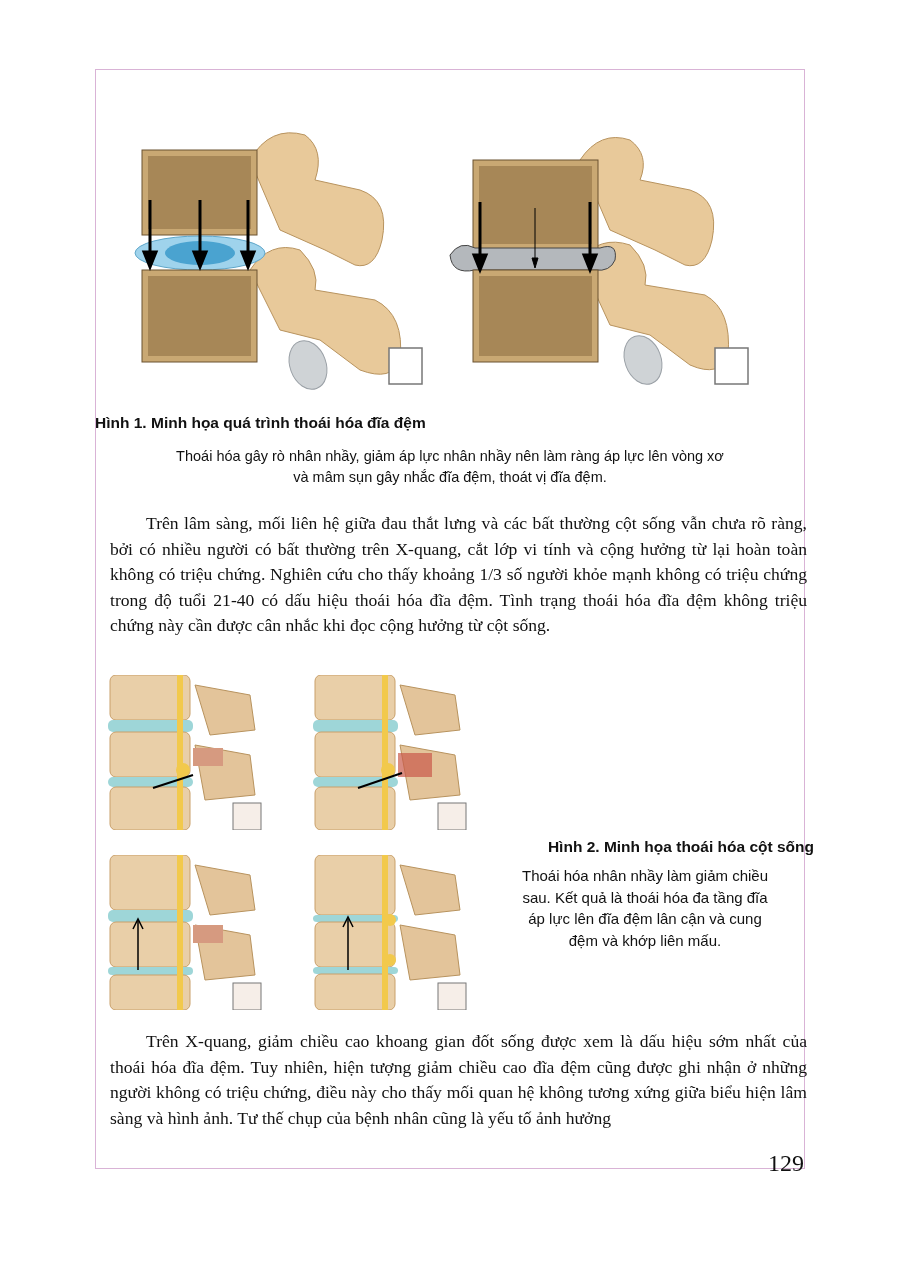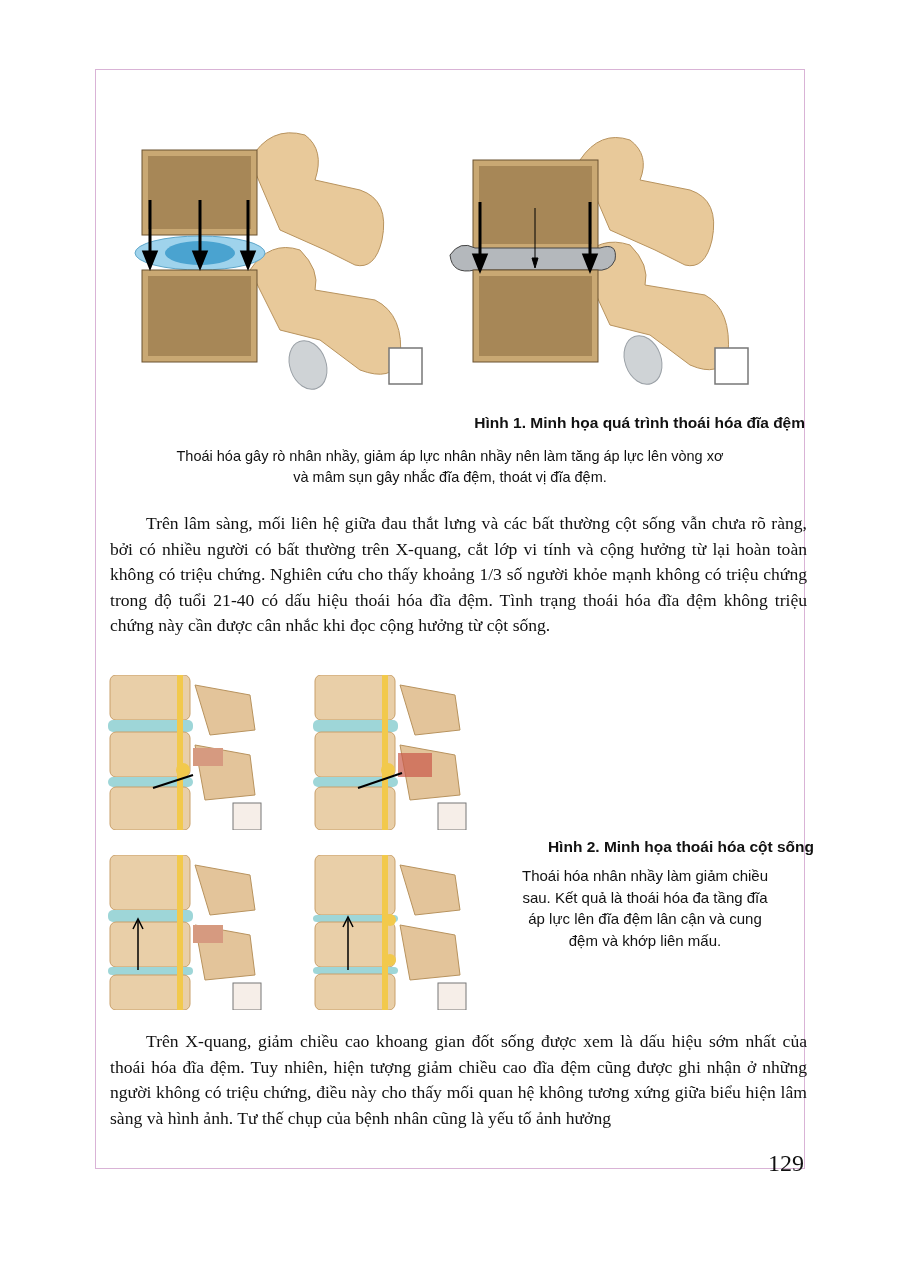--- a/index.html
+++ b/index.html
@@ -4,21 +4,21 @@
 <style>
   html, body { margin:0; padding:0; background:#ffffff; }
   body { width:901px; height:1280px; position:relative; overflow:hidden; }
   .frame { position:absolute; left:95px; top:69px; width:710px; height:1100px; border:1px solid #d9b3d6; box-sizing:border-box; }
   .fig1 { position:absolute; left:120px; top:120px; width:660px; height:280px; }
   .fig1-panel { position:absolute; top:0; width:320px; height:275px; }
   .fig1-panel.left { left:0; }
   .fig1-panel.right { left:320px; }
   .caption-title { position:absolute; font-family:"Liberation Sans", sans-serif; font-weight:bold; color:#111; font-size:15.5px; }
   .caption-text { position:absolute; font-family:"Liberation Sans", sans-serif; color:#111; font-size:14.5px; line-height:21px; text-align:center; }
-  .cap1-title { left:95px; width:710px; top:414px; text-align:right; }
+  .cap1-title { left:95px; width:710px; top:414px; text-align:left; }
   .cap1-text { left:95px; width:710px; top:446px; }
   .para { position:absolute; left:110px; width:697px; font-family:"Liberation Serif", serif; font-size:17.6px; line-height:25.5px; color:#111; text-align:justify; }
   .para .indent { display:inline-block; width:36px; }
   .p1 { top:511px; }
   .p2 { top:1029px; }
   .fig2 { position:absolute; left:105px; top:675px; width:365px; height:335px; }
   .fig2-panel { position:absolute; width:158px; height:155px; }
   .cap2-title { left:504px; width:310px; top:838px; text-align:right; }
   .cap2-text { left:490px; width:310px; top:865px; font-size:15px; line-height:21.5px; }
   .page-num { position:absolute; right:97px; top:1150px; font-family:"Liberation Serif", serif; font-size:24px; color:#111; }
@@ -74,21 +74,21 @@
     <g stroke="#000" stroke-width="1" fill="#000">
       <line x1="95" y1="88" x2="95" y2="142"></line>
         <polygon points="92,138 98,138 95,148"></polygon>
     </g>
     <rect x="275" y="228" width="33" height="36" fill="#fff" stroke="#777" stroke-width="1.5"></rect>
   </svg>
 </div>
 
 <div class="caption-title cap1-title">Hình 1. Minh họa quá trình thoái hóa đĩa đệm</div>
 <div class="caption-text cap1-text">
-  <div>Thoái hóa gây rò nhân nhầy, giảm áp lực nhân nhầy nên làm tăng áp lực lên vòng xơ</div>
+  <div>Thoái hóa gây rò nhân nhầy, giảm áp lực nhân nhầy nên làm ràng áp lực lên vòng xơ</div>
   <div>và mâm sụn gây nhắc đĩa đệm, thoát vị đĩa đệm.</div>
 </div>
 
 <div class="para p1"><span class="indent"></span><span>Trên lâm sàng, mối liên hệ giữa đau thắt lưng và các bất thường cột sống vẫn chưa rõ ràng, bởi có nhiều người có bất thường trên X-quang, cắt lớp vi tính và cộng hưởng từ lại hoàn toàn không có triệu chứng. Nghiên cứu cho thấy khoảng 1/3 số người khỏe mạnh không có triệu chứng trong độ tuổi 21-40 có dấu hiệu thoái hóa đĩa đệm. Tình trạng thoái hóa đĩa đệm không triệu chứng này cần được cân nhắc khi đọc cộng hưởng từ cột sống.</span></div>
 
 <div class="fig2">
   <svg class="fig2-panel" style="left:0;top:0" viewBox="0 0 158 155">
     <rect x="5" y="0" width="80" height="45" rx="6" fill="#e9cfa8" stroke="#c9a06a"></rect>
     <rect x="3" y="45" width="85" height="12" rx="5" fill="#9ed6d8"></rect>
     <rect x="5" y="57" width="80" height="45" rx="6" fill="#e9cfa8" stroke="#c9a06a"></rect>

